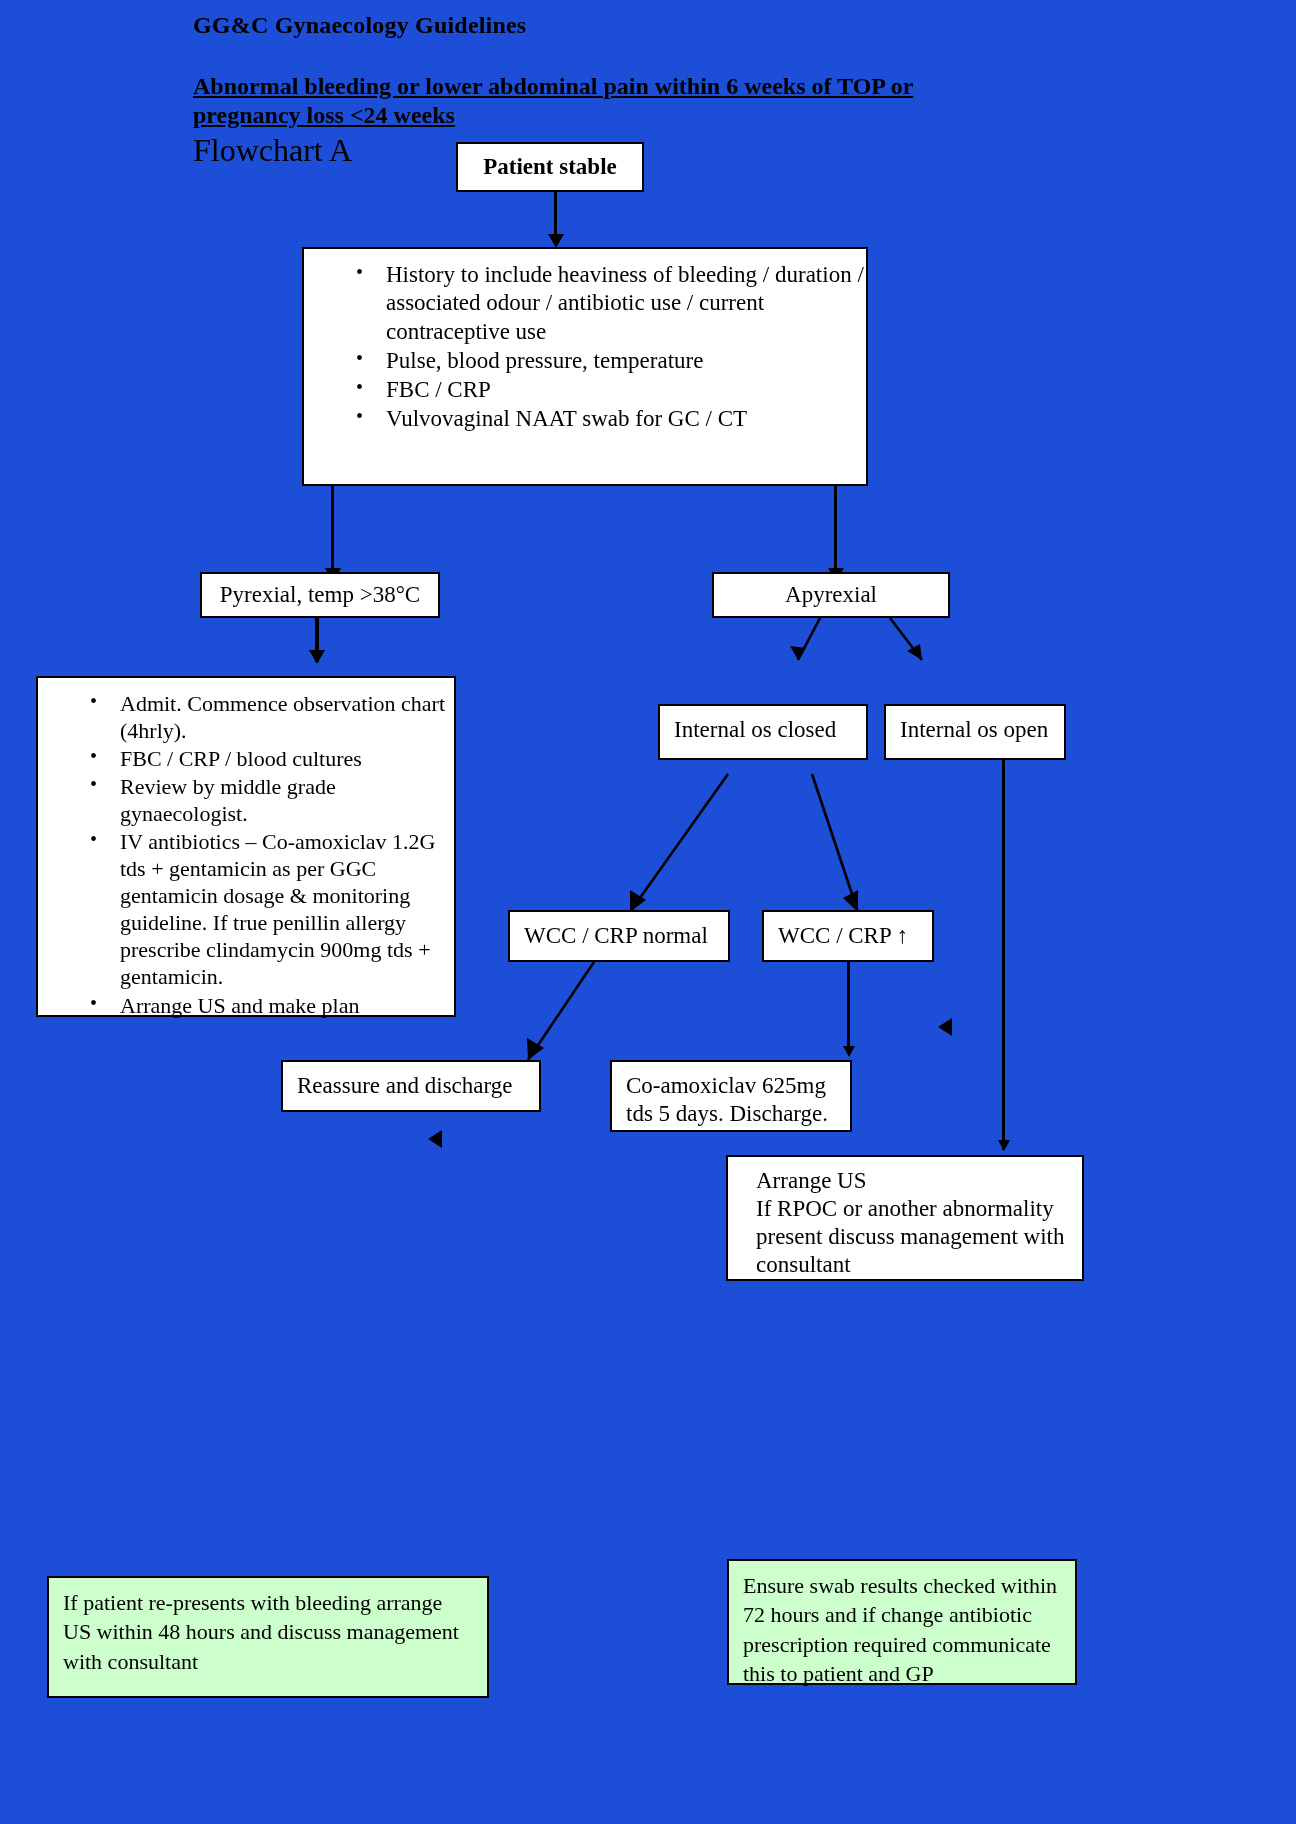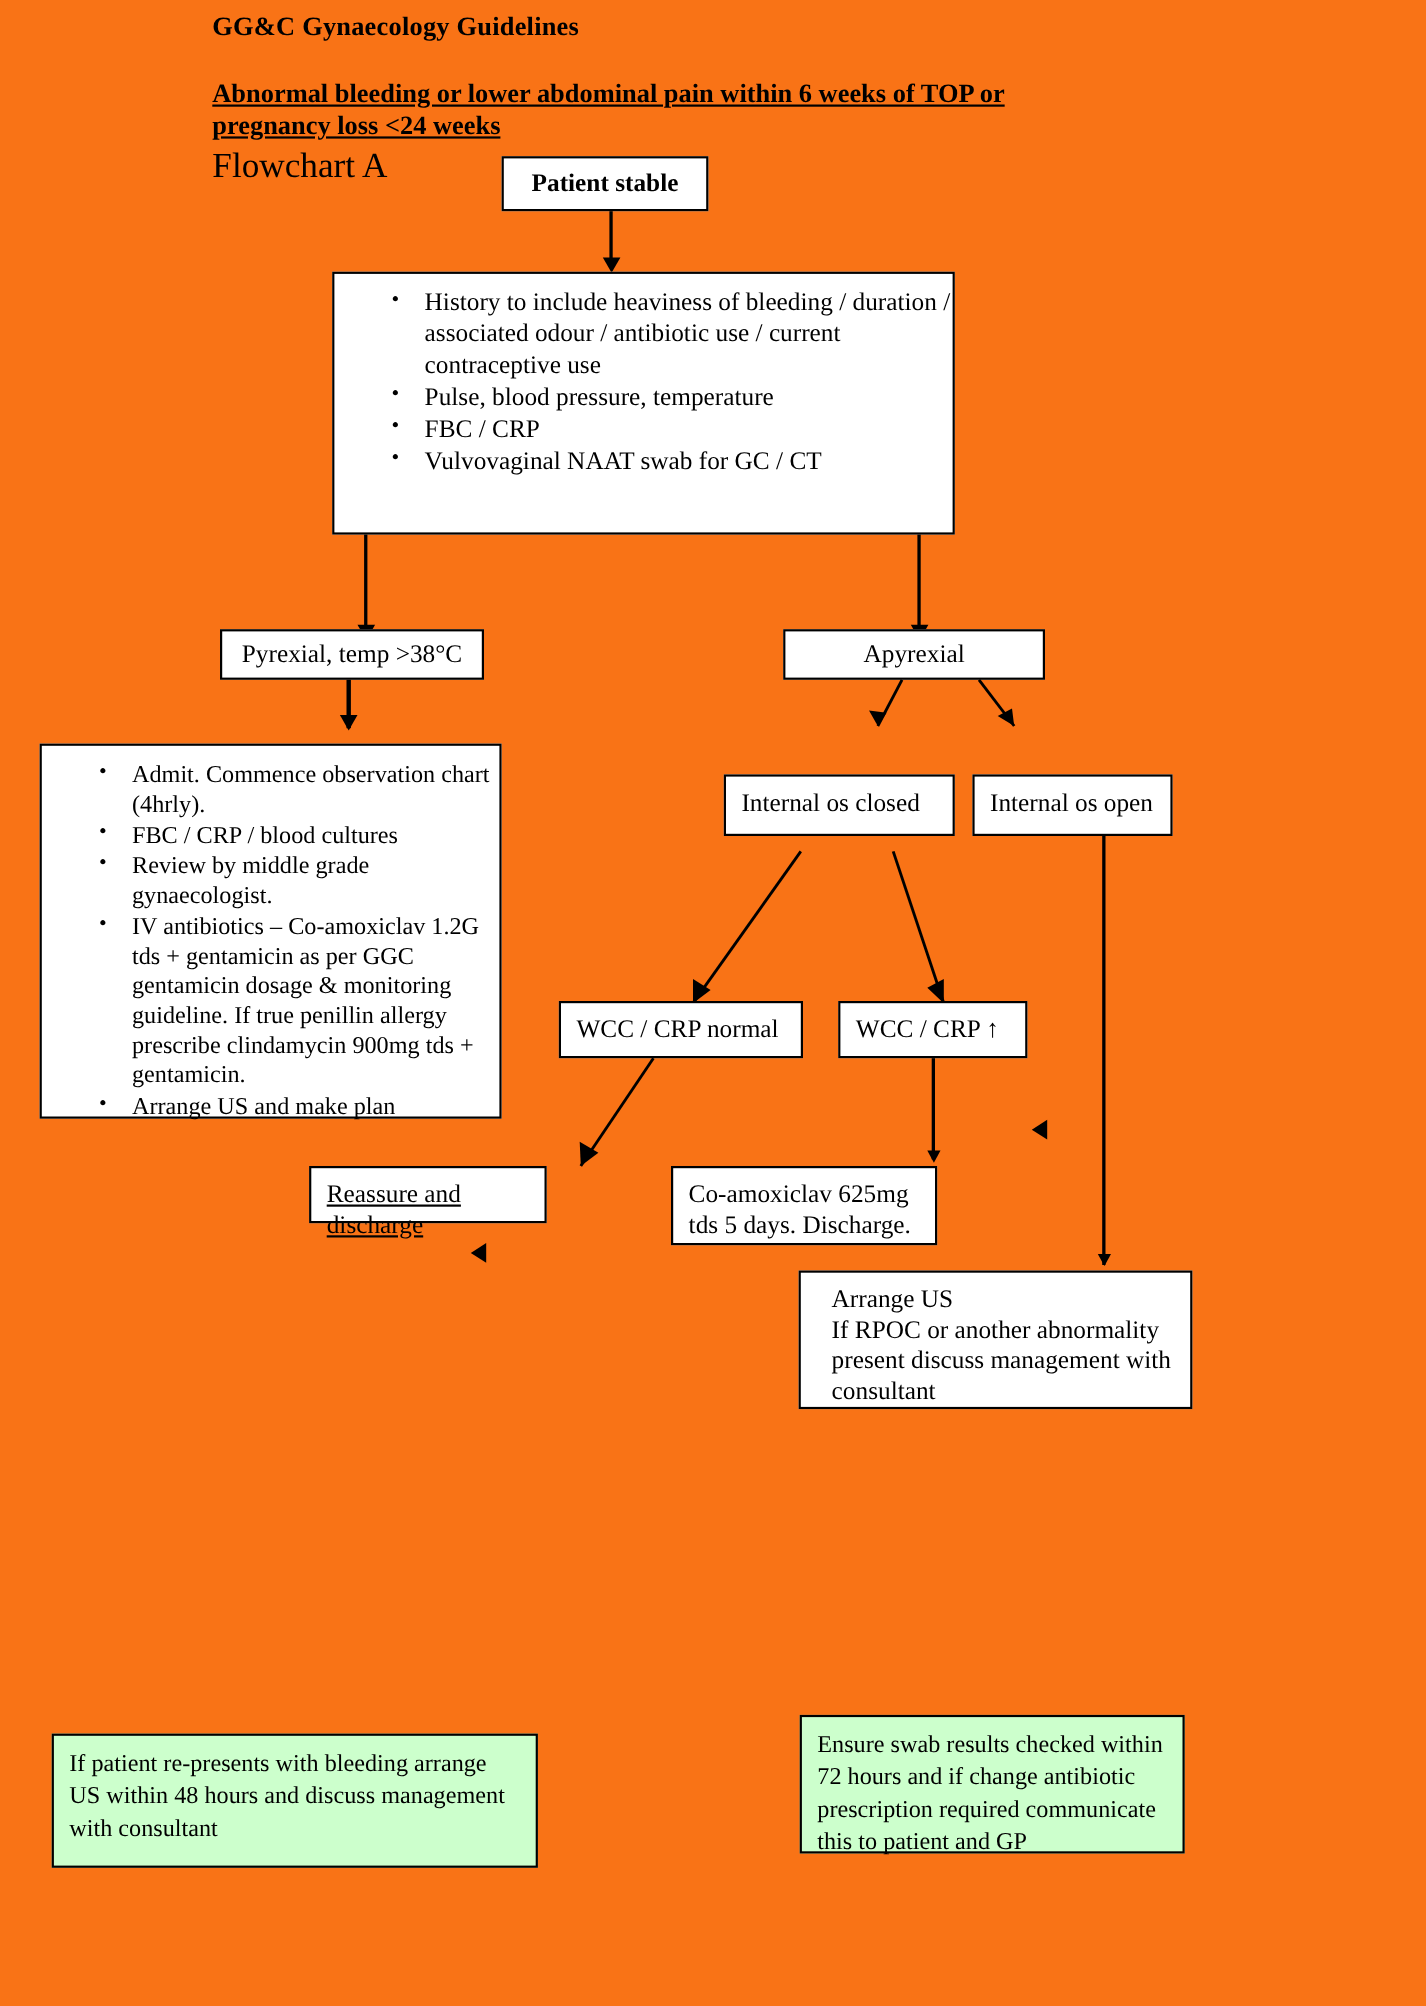--- a/index.html
+++ b/index.html
@@ -8,21 +8,21 @@
     background: #ffffff;
   }
   body {
     font-family: "Liberation Serif", "DejaVu Serif", serif;
     color: #000000;
   }
   #page {
     position: relative;
     width: 1296px;
     height: 1824px;
-    background: #f97316;
+    background: #1d4ed8;
     overflow: hidden;
   }
   .abs { position: absolute; }
 
   
   .doc-title {
     left: 193px; top: 12px;
     font-size: 24px;
     font-weight: bold;
     letter-spacing: 0.2px;
@@ -183,21 +183,21 @@
   <svg class="abs diag" style="left:500px; top:960px;" width="250" height="110" viewBox="0 0 250 110">
     <line x1="94" y1="2" x2="28" y2="100"></line>
     <polygon points="28,100 27,78 44,88"></polygon>
   </svg>
 
   <div class="abs vline-thin" style="left:847px; top:962px; width:3px; height:92px;"></div>
   <div class="abs arrowhead-down small" style="left:843px; top:1046px;"></div>
 
   <div class="abs arrowhead-left" style="left:938px; top:1018px;"></div>
 
-  <div class="abs box box-pad" style="left:281px; top:1060px; width:216px; height:52px;text-decoration:underline;">Reassure and discharge</div>
+  <div class="abs box box-pad" style="left:281px; top:1060px; width:260px; height:52px;">Reassure and discharge</div>
 
   <div class="abs arrowhead-left" style="left:428px; top:1130px;"></div>
 
   <div class="abs box box-pad" style="left:610px; top:1060px; width:242px; height:72px;">Co-amoxiclav 625mg tds 5 days. Discharge.</div>
 
   <div class="abs box box-pad" style="left:726px; top:1155px; width:358px; height:126px; white-space:pre-line;padding-left:28px;">Arrange US
 If RPOC or another abnormality present discuss management with consultant</div>
 
   <div class="abs green box-pad" style="left:47px; top:1576px; width:442px; height:122px; font-size:22px; line-height:1.33; box-sizing:border-box;">If patient re-presents with bleeding arrange US within 48 hours and discuss management with consultant</div>
 

